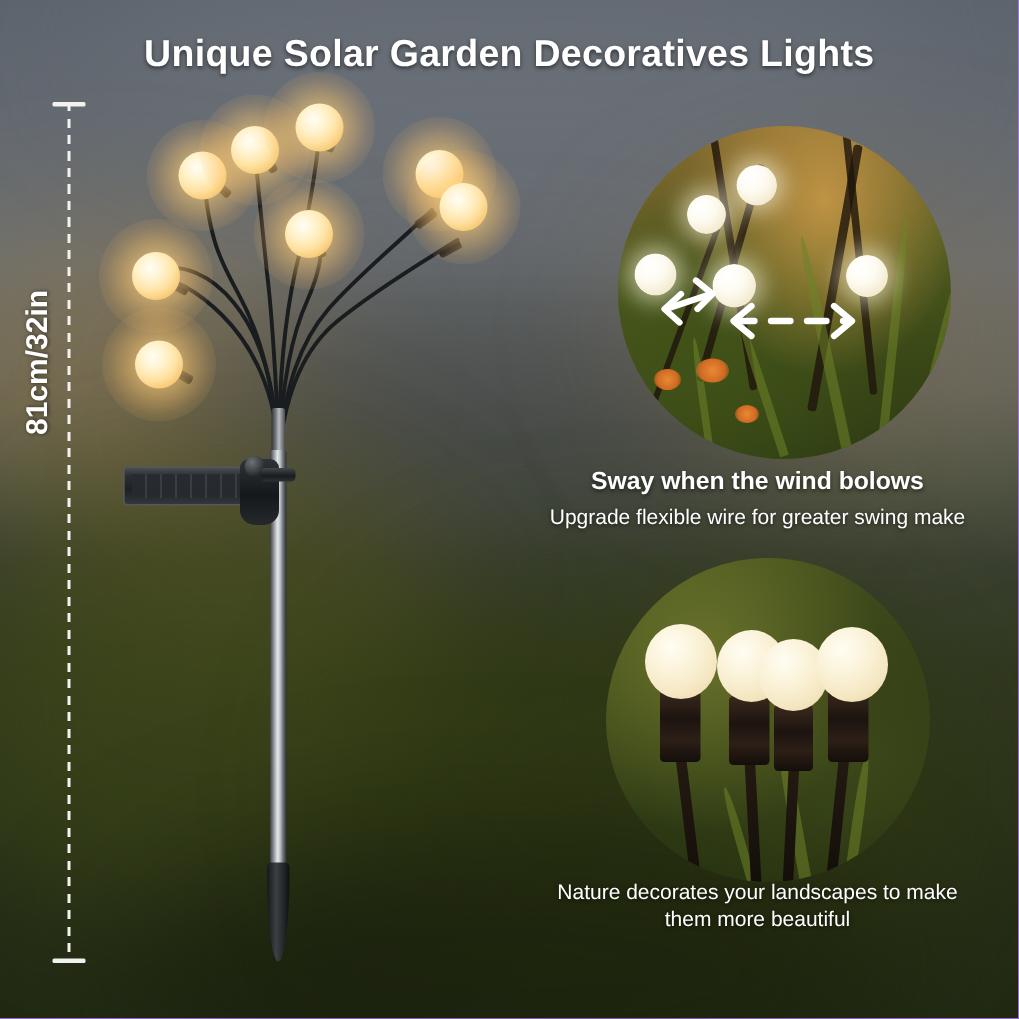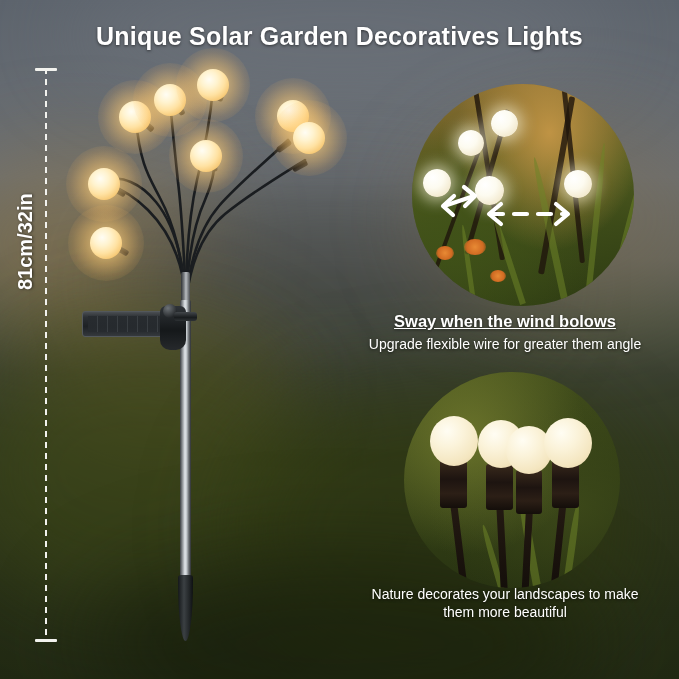--- a/index.html
+++ b/index.html
@@ -201,21 +201,20 @@
     background: radial-gradient(circle, #e88a34 0%, #d06a22 60%, rgba(180,90,30,0) 100%);
   }
 
   .arrow-svg { position: absolute; left: 0; top: 0; width: 100%; height: 100%; }
 
   
   .caption { position: absolute; width: 340px; left: 335px; text-align: center; }
   .caption-head {
     font-size: 16.5px; font-weight: bold; color: #ffffff;
     text-shadow: 0 1px 3px rgba(0,0,0,0.6);
-    text-decoration: underline;
   }
   .caption-sub {
     margin-top: 4px;
     font-size: 14px; color: #ffffff; line-height: 1.32;
     text-shadow: 0 1px 3px rgba(0,0,0,0.6);
   }
   .caption-1 { top: 312px; }
   .caption-2 { top: 581px; }
 </style>
 </head>
@@ -335,21 +334,21 @@
 
         <line x1="78" y1="130" x2="155" y2="130" stroke-dasharray="13 11"></line>
         <polyline points="89,120 77,130 89,140"></polyline>
         <polyline points="144,120 156,130 144,140"></polyline>
       </g>
     </svg>
   </div>
 
   <div class="caption caption-1">
     <div class="caption-head">Sway when the wind bolows</div>
-    <div class="caption-sub">Upgrade flexible wire for greater them angle</div>
+    <div class="caption-sub">Upgrade flexible wire for greater swing make</div>
   </div>
 
   <div class="feature-circle circle-bottom">
     <div class="circle-scene scene-bottom"></div>
 
     <div class="grass-blade" style="left:130px;top:110px;width:8px;height:110px;transform:rotate(-10deg);"></div>
     <div class="grass-blade" style="left:158px;top:130px;width:7px;height:90px;transform:rotate(8deg);"></div>
     <div class="grass-blade" style="left:96px;top:150px;width:6px;height:72px;transform:rotate(-16deg);"></div>
 
     <div class="warm-stem" style="left:46px;top:130px;width:7px;height:100px;transform:rotate(-7deg);"></div>

